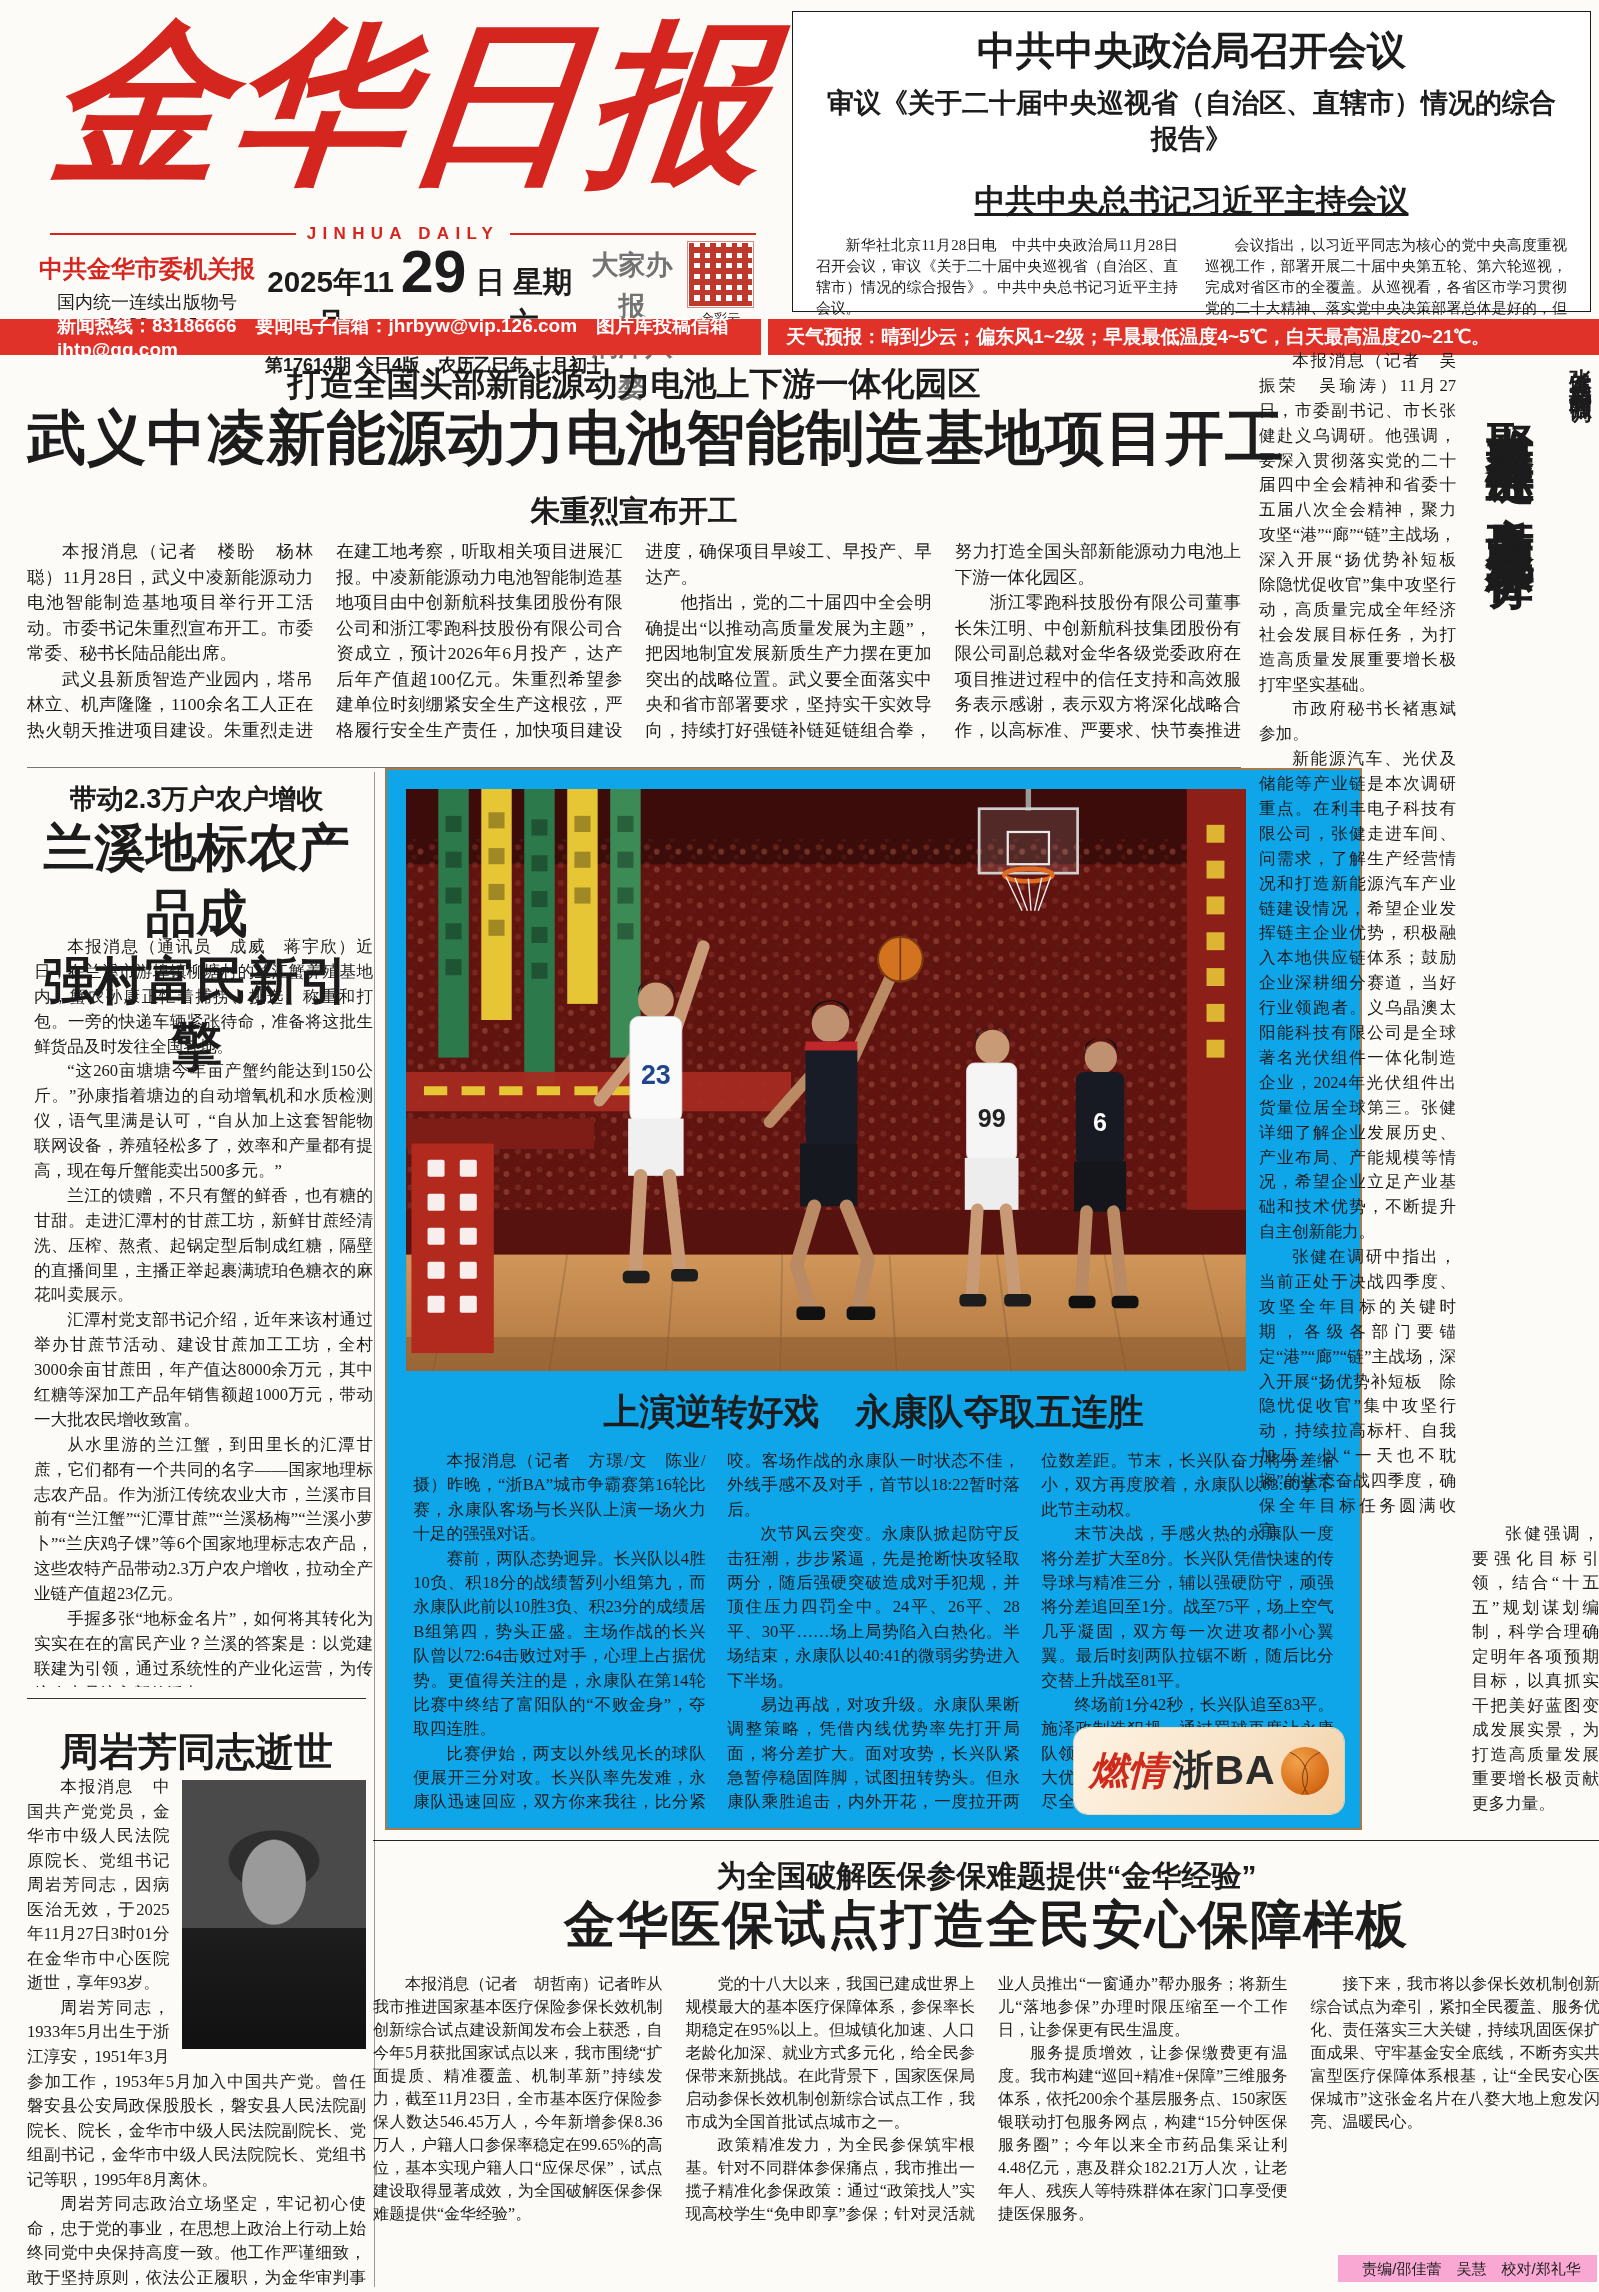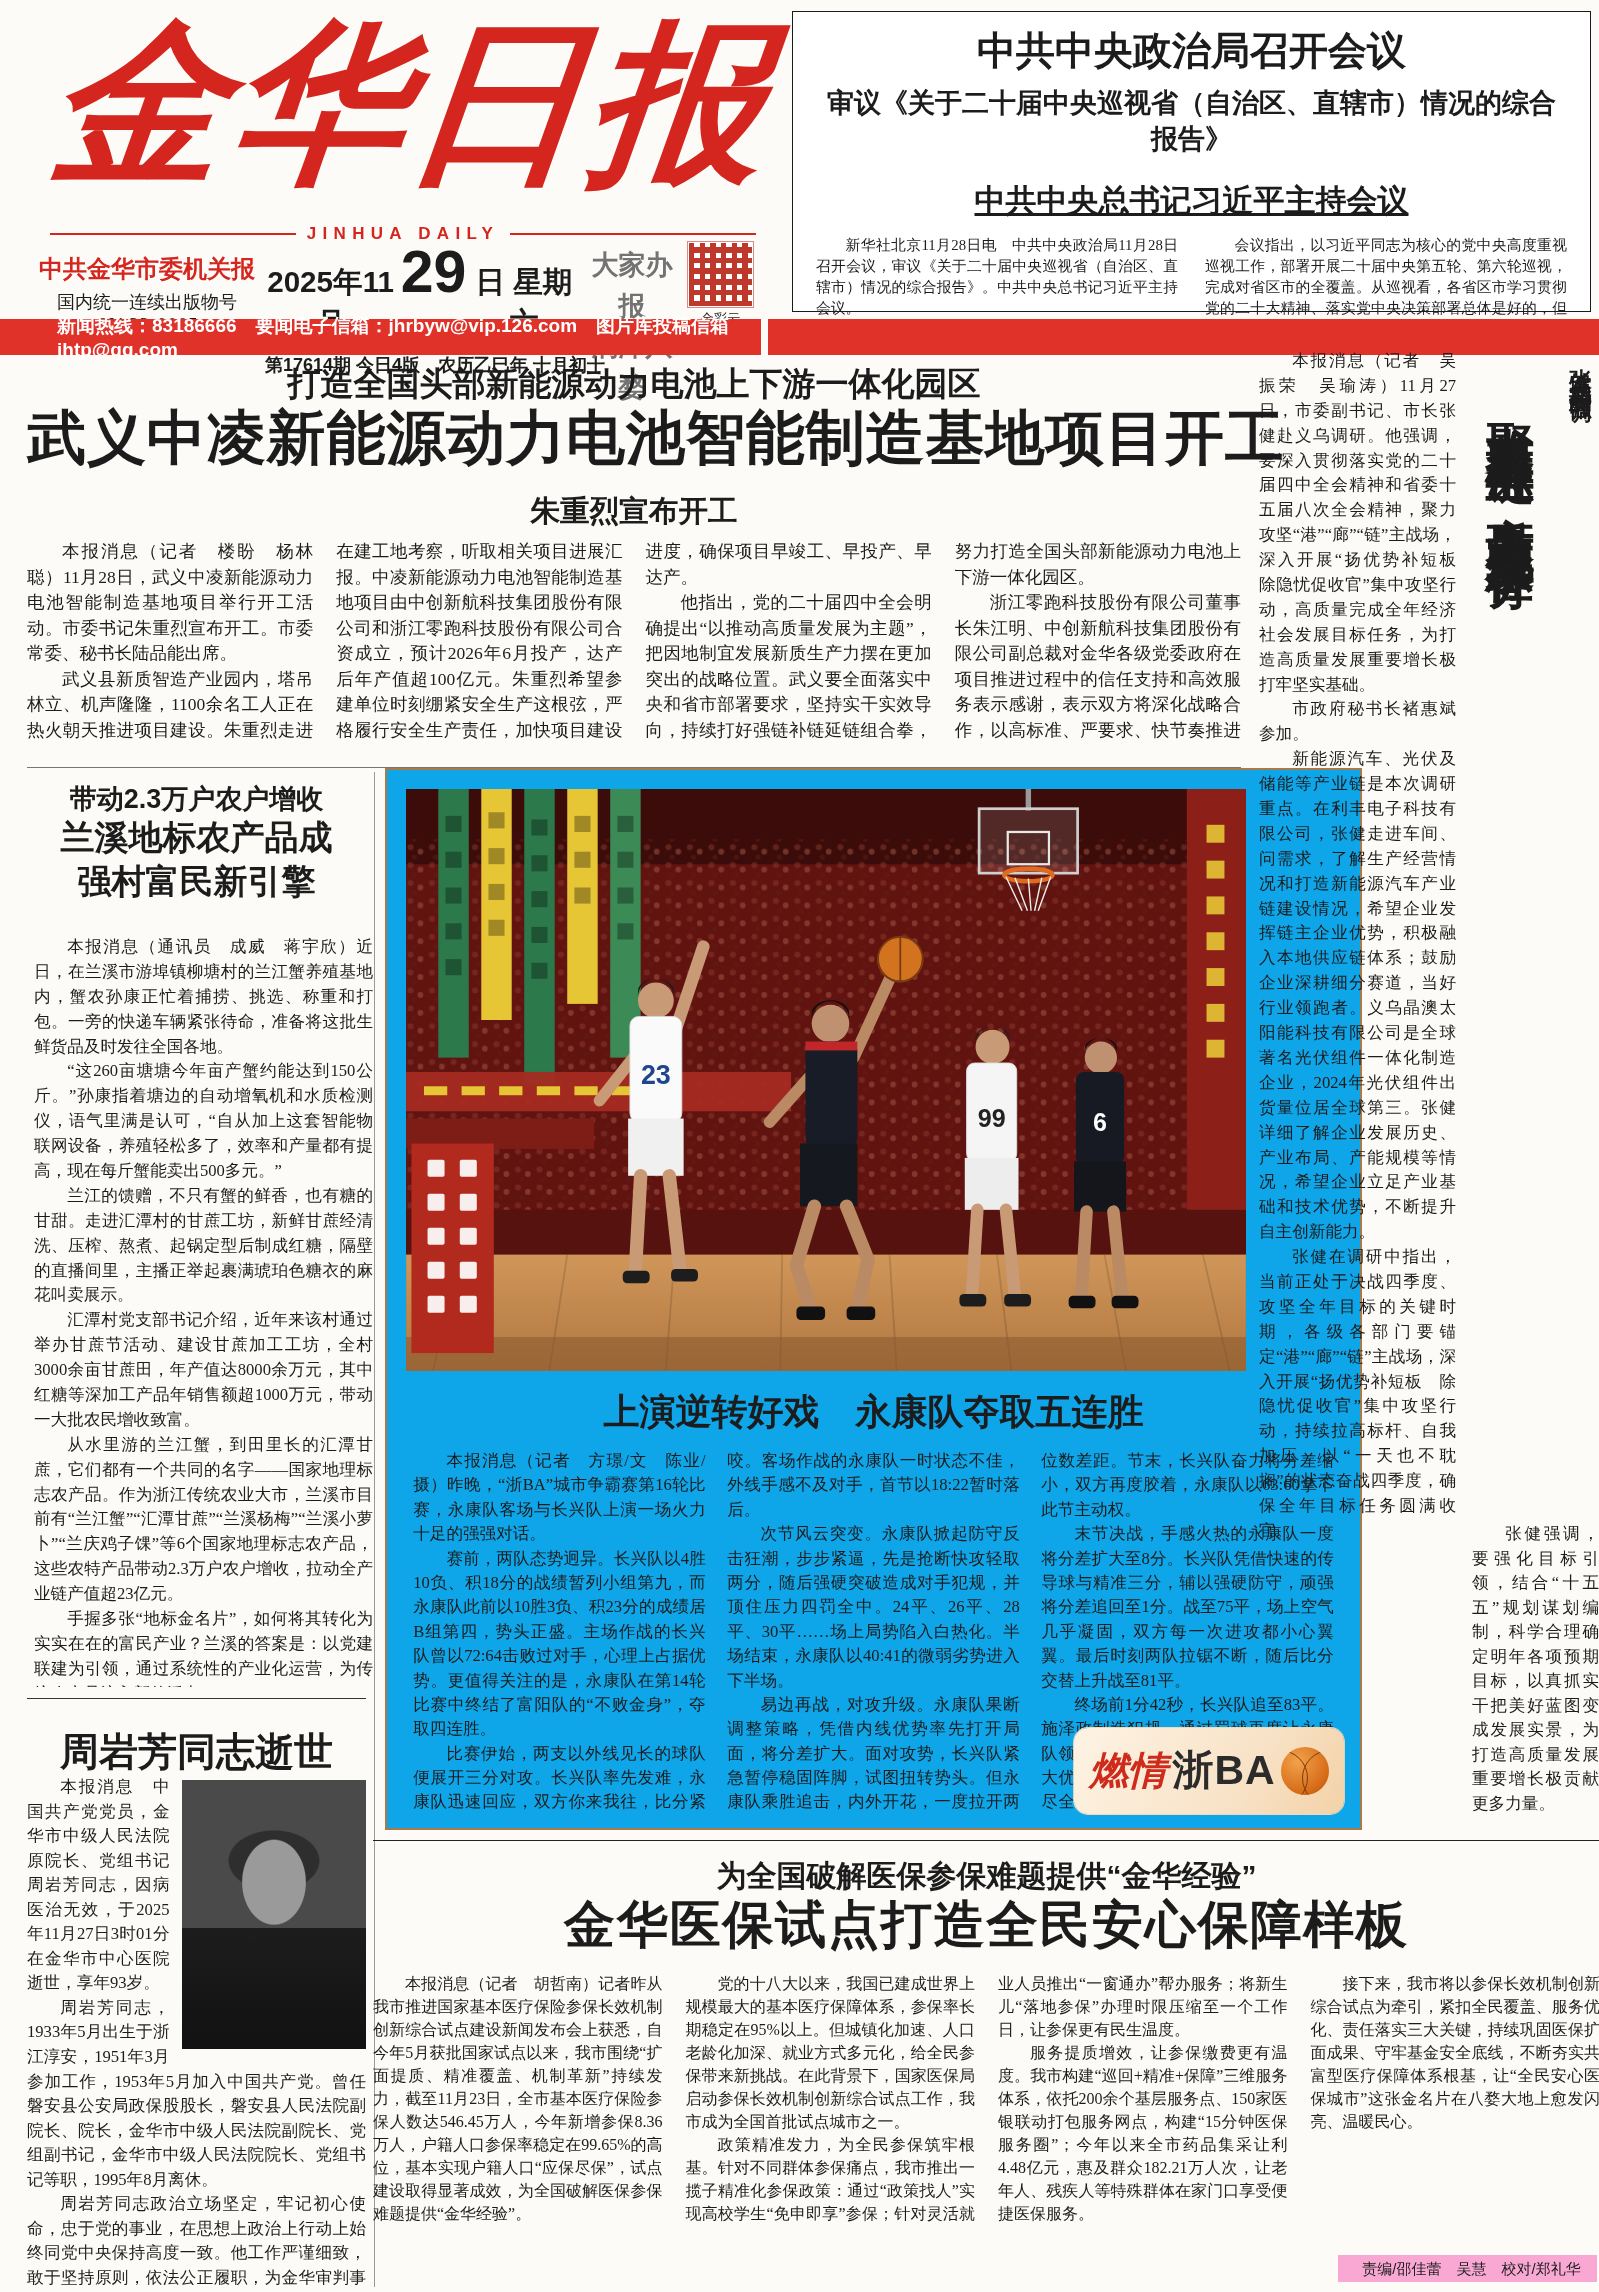--- a/index.html
+++ b/index.html
@@ -57,21 +57,21 @@
   
   .lead-kicker { left:27px; top:362px; width:1214px; font-size:33px; font-weight:600; }
   .lead-headline { left:27px; top:399px; width:1214px; font-size:59px; font-weight:900; letter-spacing:0.9px; white-space:nowrap; }
   .lead-sub { left:27px; top:491px; width:1214px; font-size:29.6px; font-weight:600; }
   .lead-body { left:27px; top:539px; width:1214px; height:220px; columns:4; column-gap:23px;
     font-size:17.5px; line-height:1.46; overflow:hidden; }
   .rule-h1 { left:27px; top:767px; width:1214px; border-top:0.9px solid #777; }
 
   
   .lx-kicker { left:27px; top:781px; width:339px; font-size:27px; font-weight:600; }
-  .lx-h { left:27px; top:815px; width:339px; font-size:34px; font-weight:900; line-height:1.3; }
+  .lx-h { left:27px; top:815px; width:339px; font-size:51px; font-weight:900; line-height:1.3; }
   .lx-body { left:34px; top:935px; width:339px; height:752px; font-size:16.6px; line-height:1.5; overflow:hidden; }
   .rule-h2 { left:27px; top:1698px; width:339px; border-top:0.9px solid #333; }
   .ob-h { left:27px; top:1712px; width:339px; font-size:39px; font-weight:900;margin-top:13px; }
   .ob-body { left:27px; top:1775px; width:339px; height:510px; font-size:16.6px; line-height:1.48; overflow:hidden; }
   .portrait { float:right; width:184px; height:269px; margin:5.4px 0 9px 12.5px;
     background:
       radial-gradient(ellipse 54px 72px at 50% 38%, #9a9a9a 0 58%, transparent 60%),
       radial-gradient(ellipse 81px 54px at 50% 30%, #2e2e2e 0 55%, transparent 57%),
       linear-gradient(180deg,#4a4a4a 0 55%, #1d1d1d 55%, #111 100%);
     background-color:#3a3a3a; }
@@ -155,20 +155,23 @@
     <div class="pb-h3 center">中共中央总书记习近平主持会议</div>
     <div class="pb-body just" style="font-family:'Liberation Serif',serif">
         <p class="para">新华社北京11月28日电　中共中央政治局11月28日召开会议，审议《关于二十届中央巡视省（自治区、直辖市）情况的综合报告》。中共中央总书记习近平主持会议。</p>
         <p class="para">会议指出，以习近平同志为核心的党中央高度重视巡视工作，部署开展二十届中央第五轮、第六轮巡视，完成对省区市的全覆盖。从巡视看，各省区市学习贯彻党的二十大精神、落实党中央决策部署总体是好的，但也存在一些问题，必须从政治上高度重视，严肃认真解决。</p>
       </div>
   </div>
 
   <div class="abs" id="red-bar">
     <div class="bar-left">新闻热线：83186666　要闻电子信箱：jhrbyw@vip.126.com　图片库投稿信箱 jhtp@qq.com</div>
     <div class="bar-divider"></div>
+    <div class="bar-right">
+      <span class="weather-label">天气预报：</span><span>晴到少云；偏东风1~2级；早晨最低温度4~5℃，白天最高温度20~21℃。</span>
+    </div>
   </div>
 
   <div class="abs sans center lead-kicker">打造全国头部新能源动力电池上下游一体化园区</div>
   <div class="abs sans center lead-headline">武义中凌新能源动力电池智能制造基地项目开工</div>
   <div class="abs sans center lead-sub">朱重烈宣布开工</div>
   <div class="abs just lead-body">
       <p class="para">本报消息（记者　楼盼　杨林聪）11月28日，武义中凌新能源动力电池智能制造基地项目举行开工活动。市委书记朱重烈宣布开工。市委常委、秘书长陆品能出席。</p>
       <p class="para">武义县新质智造产业园内，塔吊林立、机声隆隆，1100余名工人正在热火朝天推进项目建设。朱重烈走进在建工地考察，听取相关项目进展汇报。中凌新能源动力电池智能制造基地项目由中创新航科技集团股份有限公司和浙江零跑科技股份有限公司合资成立，预计2026年6月投产，达产后年产值超100亿元。朱重烈希望参建单位时刻绷紧安全生产这根弦，严格履行安全生产责任，加快项目建设进度，确保项目早竣工、早投产、早达产。</p>
       <p class="para">他指出，党的二十届四中全会明确提出“以推动高质量发展为主题”，把因地制宜发展新质生产力摆在更加突出的战略位置。武义要全面落实中央和省市部署要求，坚持实干实效导向，持续打好强链补链延链组合拳，努力打造全国头部新能源动力电池上下游一体化园区。</p>
       <p class="para">浙江零跑科技股份有限公司董事长朱江明、中创新航科技集团股份有限公司副总裁对金华各级党委政府在项目推进过程中的信任支持和高效服务表示感谢，表示双方将深化战略合作，以高标准、严要求、快节奏推进项目建设，努力打造高质量发展重要增长极贡献力量。</p>

